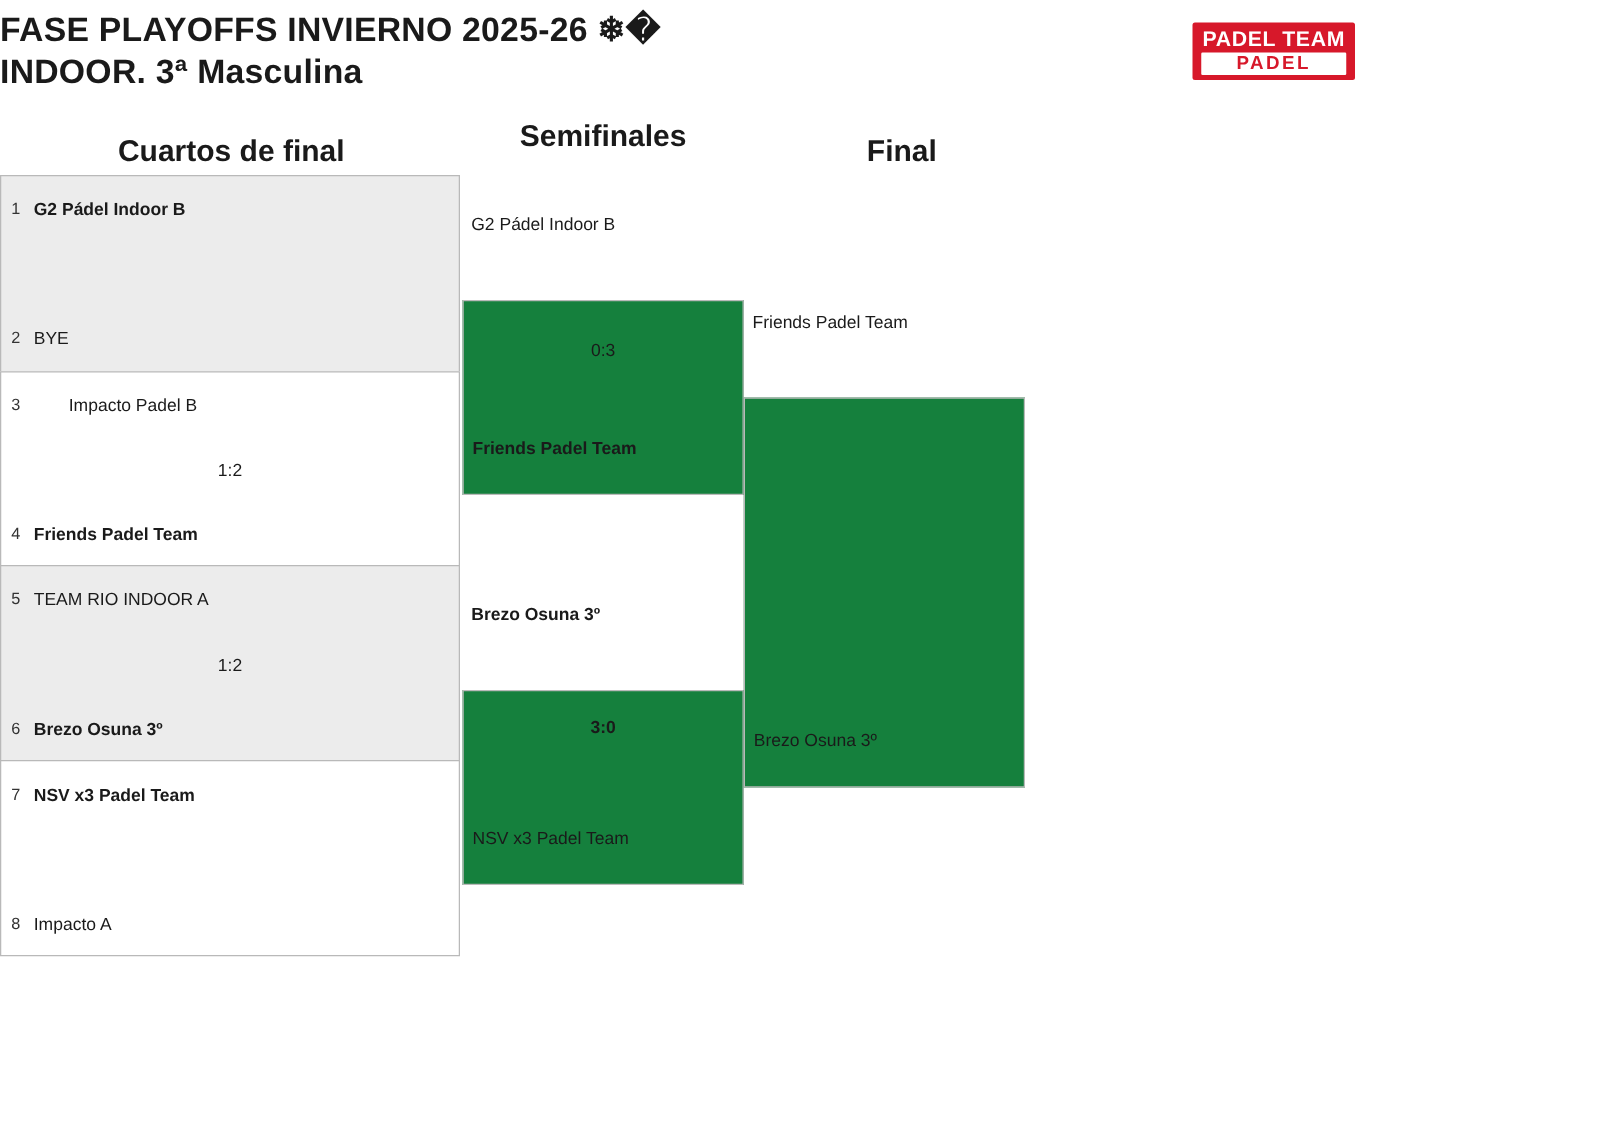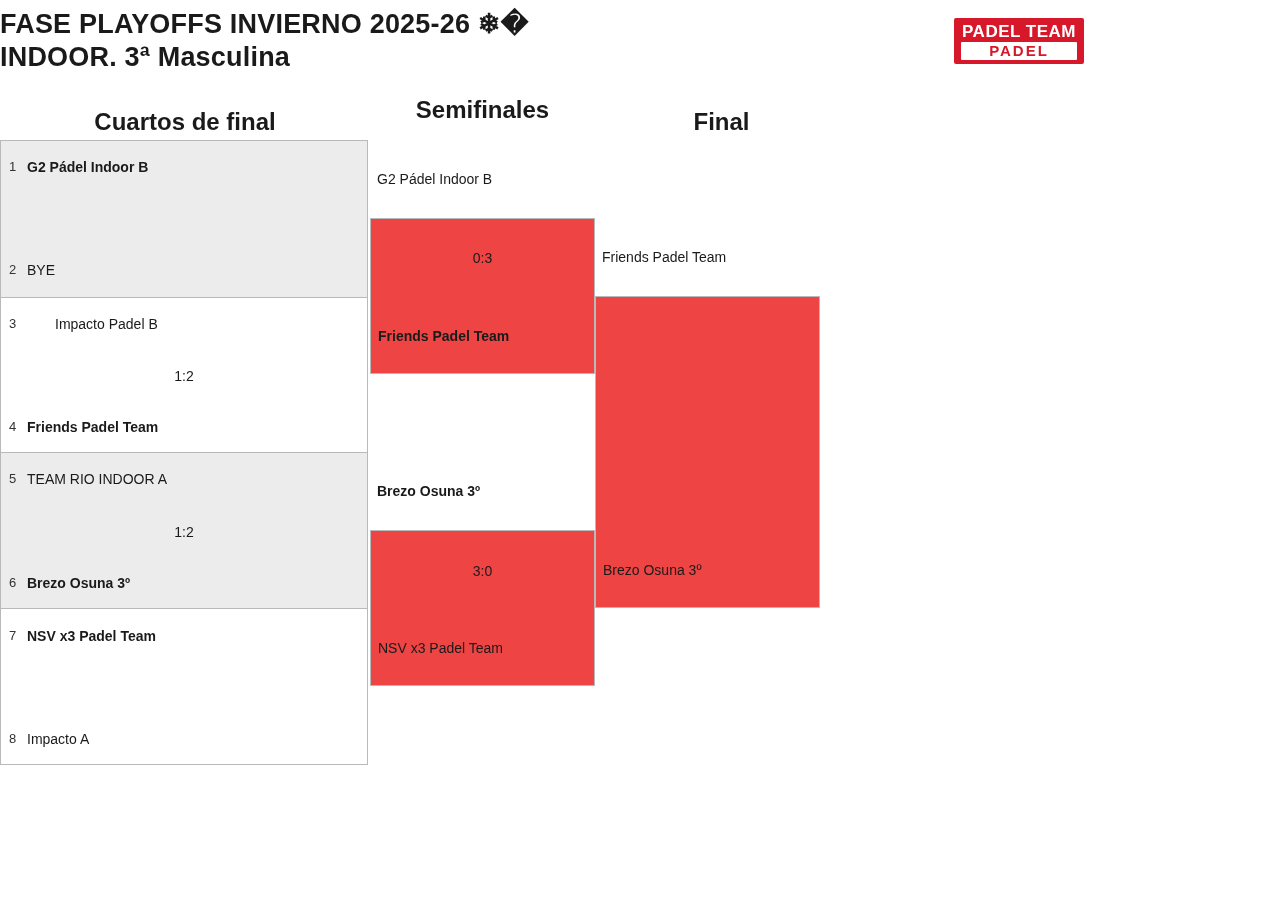--- a/index.html
+++ b/index.html
@@ -124,21 +124,22 @@
     text-align: center;
     font-size: 14px;
     color: #1a1a1a;
   }
 
   
   .sf-box {
     position: absolute;
     border: 1px solid #b9b9b9;
     box-sizing: border-box;
-    background: #ef4444;
+    background: #15803d;
+    margin-top: 22px;
   }
   .box-label {
     position: absolute;
     font-size: 14px;
     color: #1a1a1a;
     white-space: nowrap;
   }
   .box-label.winner { font-weight: bold; }
   .box-score {
     position: absolute;
@@ -202,21 +203,21 @@
   <span class="box-label" style="left:377px; top:171px;">G2 Pádel Indoor B</span>
 
   <div class="sf-box" style="left:370px; top:218px; width:225px; height:156px;">
     <span class="box-score" style="left:0; top:31px; width:223px;">0:3</span>
     <span class="box-label winner" style="left:7px; top:109px;">Friends Padel Team</span>
   </div>
 
   <span class="box-label winner" style="left:377px; top:483px;">Brezo Osuna 3º</span>
 
   <div class="sf-box" style="left:370px; top:530px; width:225px; height:156px;">
-    <span class="box-score" style="left:0; top:32px; width:223px;">3:0</span>
+    <span class="box-score" style="left:0; top:20px; width:223px;font-weight:bold;">3:0</span>
     <span class="box-label" style="left:7px; top:109px;">NSV x3 Padel Team</span>
   </div>
 
   <span class="box-label" style="left:602px; top:249px;">Friends Padel Team</span>
 
   <div class="sf-box" style="left:595px; top:296px; width:225px; height:312px;">
     <span class="box-score" style="left:0; top:140px; width:223px;"></span>
     <span class="box-label" style="left:7px; top:265px;">Brezo Osuna 3º</span>
   </div>
 

